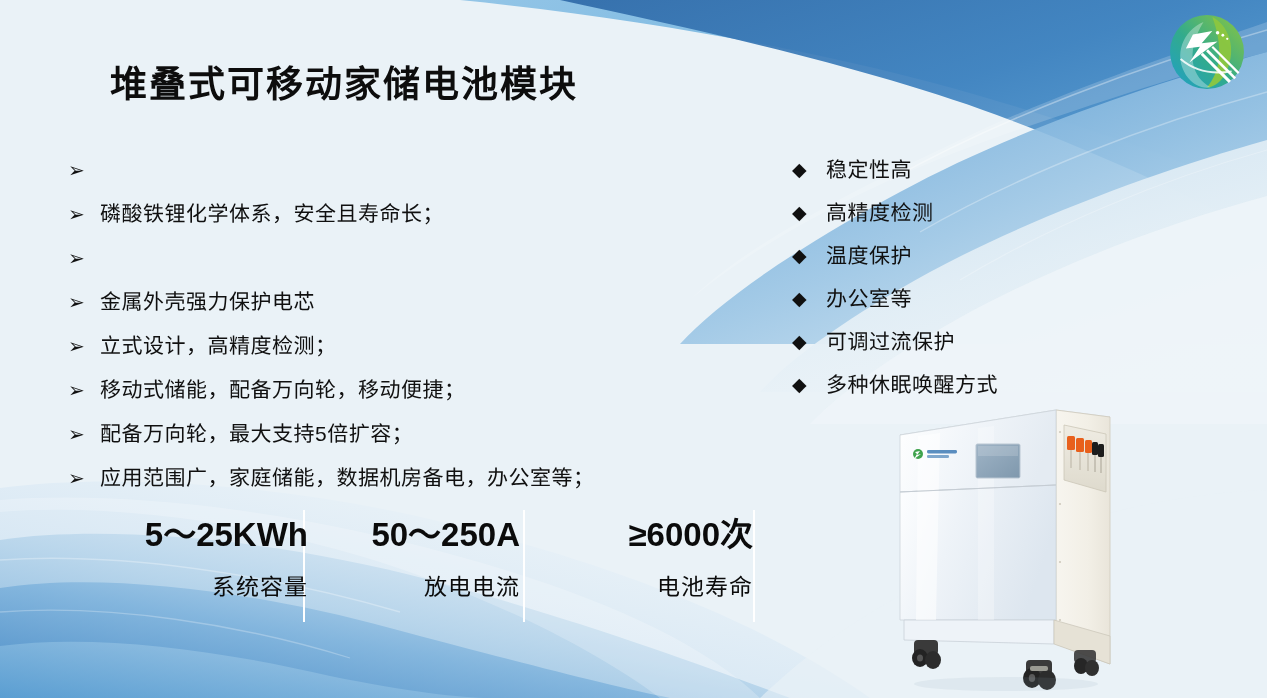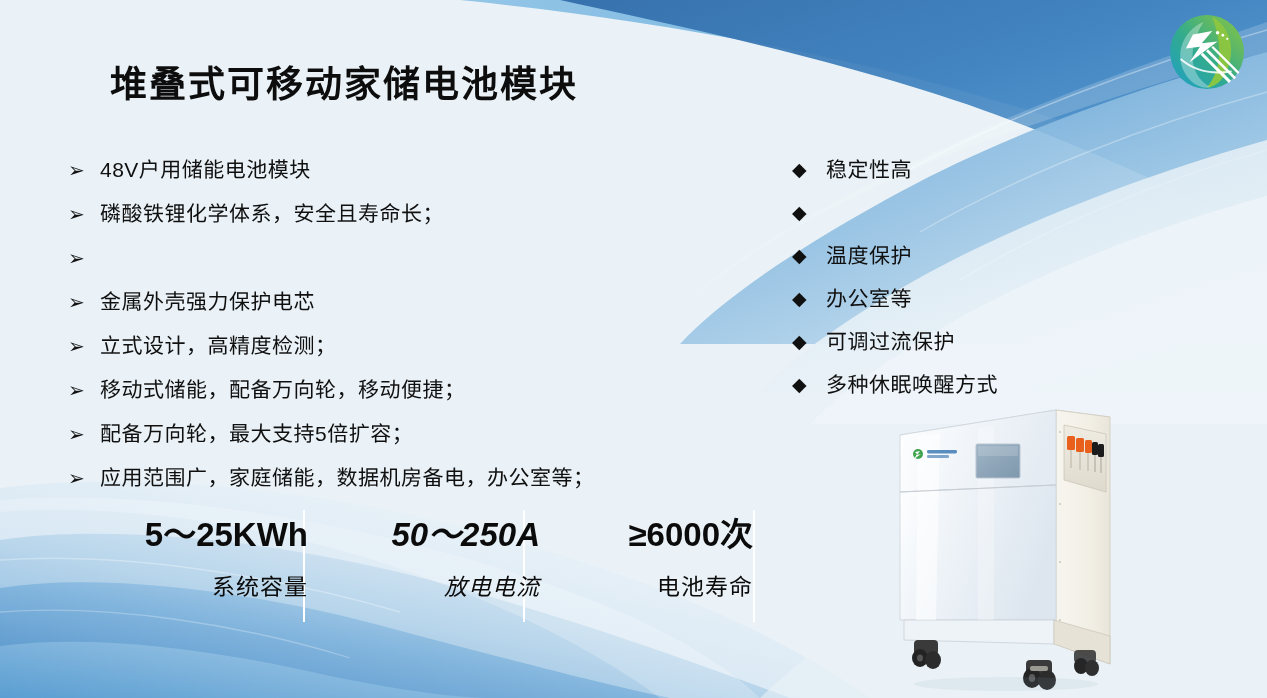--- a/index.html
+++ b/index.html
@@ -111,21 +111,21 @@
     width: 650px;
     height: 115px;
   }
   .spec-box {
     position: absolute;
     top: 0;
     width: 190px;
     text-align: right;
   }
   .spec-box.b1 { left: 10px; }
-  .spec-box.b2 { left: 242px; font-style: italic; }
+  .spec-box.b2 { left: 222px; }
   .spec-box.b3 { left: 455px; }
   .spec-value {
     font-size: 33px;
     font-weight: 700;
     color: #0b0b0b;
     white-space: nowrap;
     letter-spacing: 0px;
   }
   .spec-label {
     margin-top: 12px;
@@ -251,21 +251,20 @@
     <circle cx="68" cy="31" r="1.6" fill="#ffffff"></circle>
     <circle cx="73" cy="35" r="1.3" fill="#ffffff"></circle>
     <path d="M 20,58 C 34,70 54,76 78,72" stroke="#ffffff" stroke-width="2.2" fill="none" opacity="0.85"></path>
   </svg>
 
   <div class="title">堆叠式可移动家储电池模块</div>
 
   <div class="left-list">
     <div class="left-item">
       <span class="left-marker">➢</span>
-      <span class="left-text">48V户用储能电池模块</span>
     </div>
     <div class="left-item">
       <span class="left-marker">➢</span>
       <span class="left-text">磷酸铁锂化学体系，安全且寿命长；</span>
     </div>
     <div class="left-item">
       <span class="left-marker">➢</span>
     </div>
     <div class="left-item">
       <span class="left-marker">➢</span>
@@ -289,20 +288,21 @@
     </div>
   </div>
 
   <div class="right-list">
     <div class="right-item">
       <span class="right-marker">◆</span>
       <span class="right-text">稳定性高</span>
     </div>
     <div class="right-item">
       <span class="right-marker">◆</span>
+      <span class="right-text">高精度检测</span>
     </div>
     <div class="right-item">
       <span class="right-marker">◆</span>
       <span class="right-text">温度保护</span>
     </div>
     <div class="right-item">
       <span class="right-marker">◆</span>
       <span class="right-text">办公室等</span>
     </div>
     <div class="right-item">

